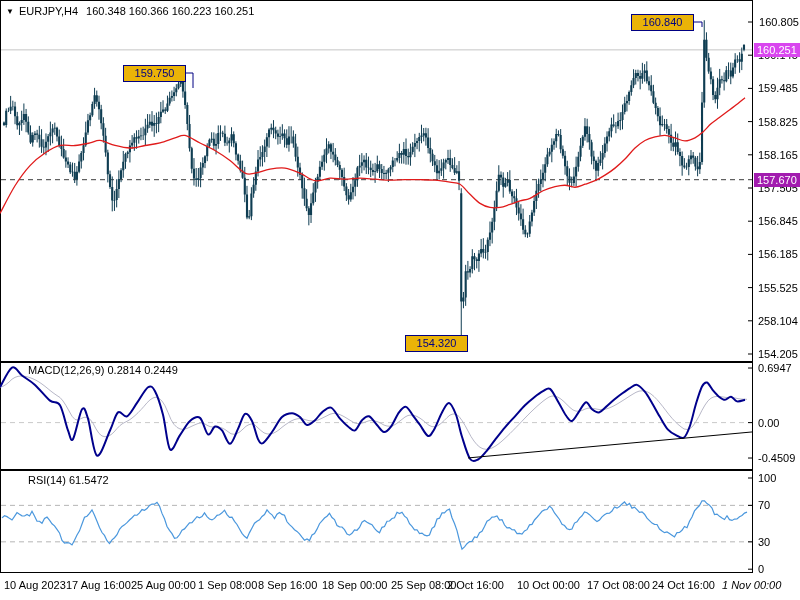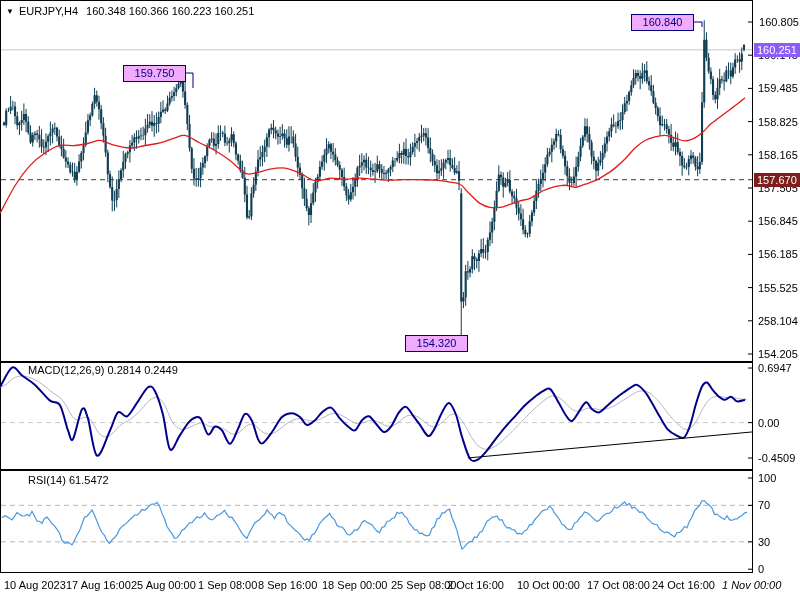--- a/index.html
+++ b/index.html
@@ -12,21 +12,21 @@
   .header .tri{font-size:8px;position:relative;top:-1px;margin-right:5px;}
   .header .sym{margin-right:8px;}
   .pane-label{position:absolute;z-index:3;font-size:11px;color:#000;padding-left:25px;}
   .ylab{position:absolute;left:758px;width:42px;height:14px;line-height:14px;
         font-size:11px;color:#000;z-index:3;white-space:nowrap;}
   .xlab{position:absolute;top:578px;height:14px;line-height:14px;font-size:11px;
         color:#000;z-index:3;white-space:nowrap;}
   .tag{position:absolute;left:754px;width:46px;height:14px;line-height:14px;
        font-size:11px;color:#fff;z-index:4;padding-left:3px;box-sizing:border-box;}
   .annot{position:absolute;z-index:4;height:15px;line-height:14px;font-size:11px;
-         text-align:center;background:#f0abfc;border:1px solid;box-sizing:content-box;}
+         text-align:center;background:#eab308;border:1px solid;box-sizing:content-box;}
 </style>
 </head>
 <body>
 
 <div id="app">
   <svg id="chart-svg" width="800" height="600">
       <rect x="0.5" y="0.5" width="752" height="361" fill="none" stroke="#000000"></rect>
       <rect x="0.5" y="362.5" width="752" height="107" fill="none" stroke="#000000"></rect>
       <rect x="0.5" y="470.5" width="752" height="102" fill="none" stroke="#000000"></rect>
       <line x1="1" y1="49.87" x2="752" y2="49.87" stroke="#c6c6c6" stroke-width="1"></line>
@@ -115,15 +115,15 @@
       <div class="xlab" style="left: 587px;">17 Oct 08:00</div>
       <div class="xlab" style="left: 652px;">24 Oct 16:00</div>
       <div class="xlab" style="left: 722px; font-style: italic;">1 Nov 00:00</div>
     </div>
   <div id="annotations">
       <div class="annot" style="left: 631px; top: 14px; width: 61px; color: rgb(0, 0, 130); border-color: rgb(0, 0, 130);">160.840</div>
       <div class="annot" style="left: 123px; top: 65px; width: 61px; color: rgb(0, 0, 130); border-color: rgb(0, 0, 130);">159.750</div>
       <div class="annot" style="left: 405px; top: 335px; width: 61px; color: rgb(0, 0, 130); border-color: rgb(0, 0, 130);">154.320</div>
     </div>
 
-  <div class="tag" id="price-tag" style="background: #8b5cf6; top: 42.8679px;">160.251</div>
-  <div class="tag" id="support-tag" style="background: #7f1d1d; top: 172.7px;">157.670</div>
+  <div class="tag" id="price-tag" style="background: #d946ef; top: 42.8679px;">160.251</div>
+  <div class="tag" id="support-tag" style="background: #a21caf; top: 172.7px;">157.670</div>
 </div>
 
 </body></html>

